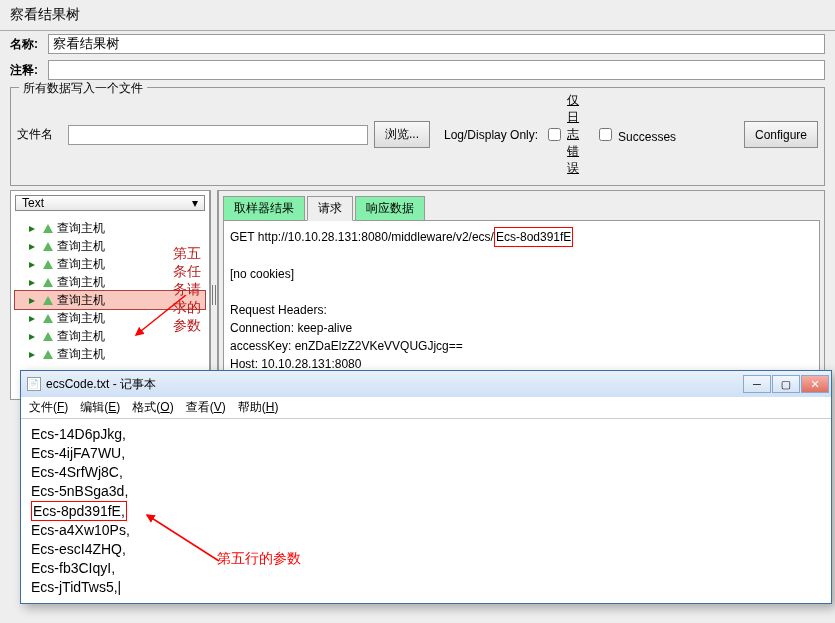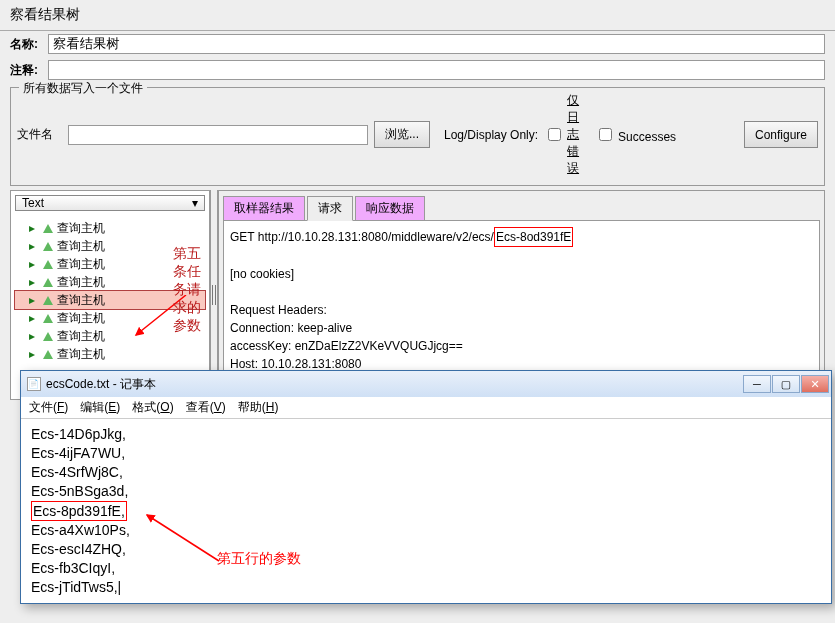--- a/index.html
+++ b/index.html
@@ -25,21 +25,21 @@
 .right-pane { flex: 1; border: 1px solid #999; background: #eee; display: flex; flex-direction: column; }
 
 .dropdown { margin: 4px; height: 16px; display:flex; align-items:center; justify-content:space-between; border:1px solid #888; background: linear-gradient(#fff,#e8e8e8); padding: 0 6px; cursor:pointer;}
 .tree { flex:1; overflow:auto; padding: 4px; position: relative;}
 .tree-item { display:flex; align-items:center; height:18px; padding-left: 14px; cursor:pointer;}
 .tree-item.selected { background: #f9c9c0; outline:1px solid #b04040;}
 .tick { display:inline-block; width:12px; margin-right:2px; color:#1a7a1a;}
 .pyr { width:0;height:0;border-left:5px solid transparent;border-right:5px solid transparent;border-bottom:9px solid #5fb85f; margin-right:4px;}
 
 .tabs { display:flex; margin: 4px 4px 0 4px;}
-.tab { padding: 3px 10px; border:1px solid #999; border-bottom:none; background:#f0abfc; margin-right:2px; cursor:pointer; position:relative; top:1px;}
+.tab { padding: 3px 10px; border:1px solid #999; border-bottom:none; background:#86efac; margin-right:2px; cursor:pointer; position:relative; top:1px;}
 .tab.active { background:#eee; z-index:2; border-bottom:1px solid #eee;}
 .tab-body { flex:1; margin:0 4px 4px 4px; border:1px solid #999; background:#fff; padding:6px; font-family: Arial; font-size:12px; line-height:1.5; position:relative;}
 .redbox-inline{border:1px solid red; padding:0 1px; display:inline-block;}
 
 .annotation1 { position:absolute; left:162px; top:30px; color:#b91c1c; font-size:14px; pointer-events:none;}
 .arrow1 { position:absolute; left:120px; top:80px; pointer-events:none;}
 
 
 .notepad { position:absolute; left:20px; top:370px; width:812px; border:1px solid #3a6ea5; box-shadow: 4px 4px 10px rgba(0,0,0,0.3); background:#fff;}
 .np-title { height:26px; background:linear-gradient(#e9f0fa,#cfe0f5); display:flex; align-items:center; justify-content:space-between; padding:0 2px 0 6px;}

